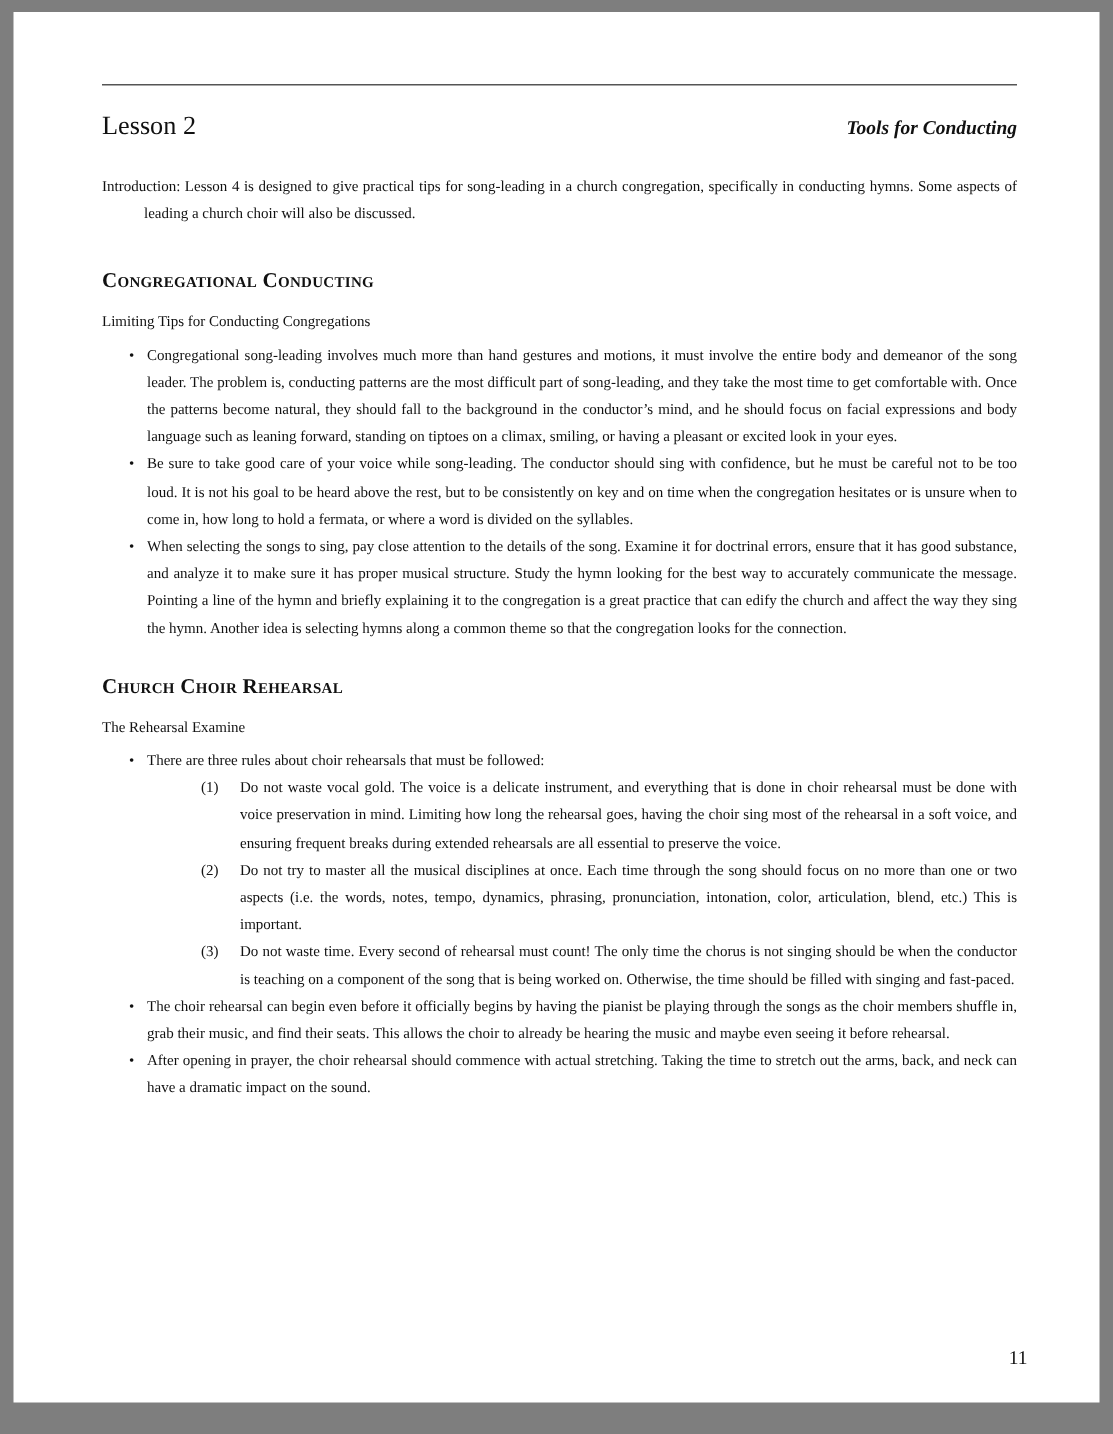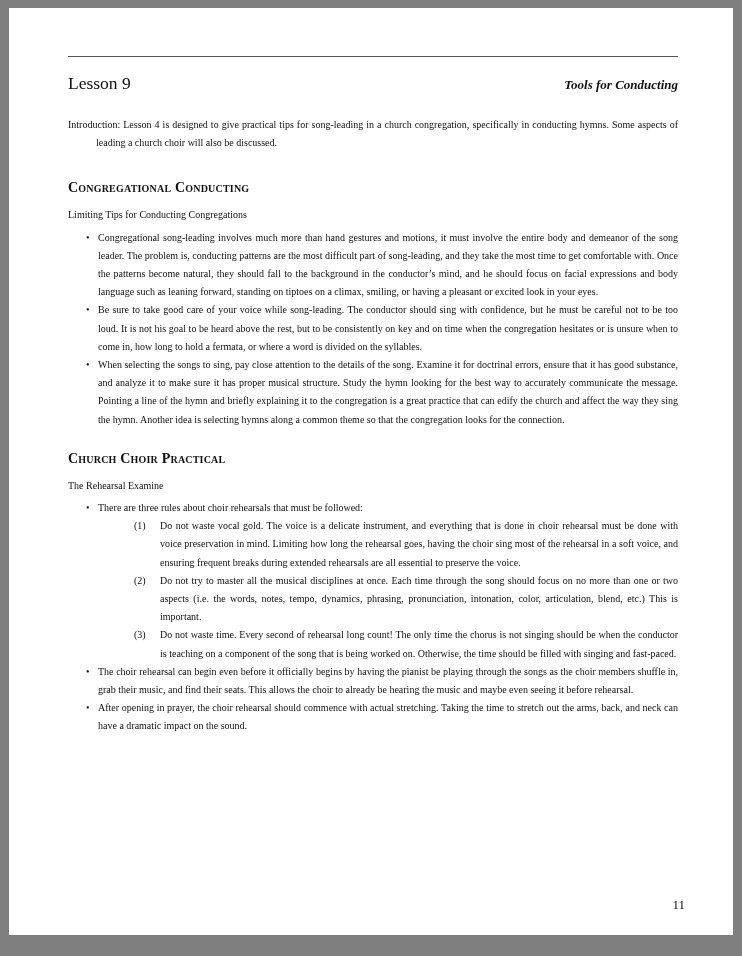--- a/index.html
+++ b/index.html
@@ -93,21 +93,21 @@
 </style>
 </head>
 <body>
 
 <div class="frame">
   <div class="sheet">
 
     <div class="rule"></div>
 
     <div class="header-row">
-      <span class="title">Lesson 9</span>
+      <span class="title">Lesson 2</span>
       <span class="subtitle">Tools for Conducting</span>
     </div>
 
     <p class="body-text intro">Introduction: Lesson 4 is designed to give practical tips for song-leading in a church congregation, specifically in conducting hymns. Some aspects of leading a church choir will also be discussed.</p>
 
     <div class="section">
       <h2 class="sec-heading">Congregational Conducting</h2>
       <p class="body-text sub-heading">Limiting Tips for Conducting Congregations</p>
 
       <div class="body-text bullet">
@@ -118,39 +118,39 @@
         <span class="bmark">•</span>
         <span class="btext">Be sure to take good care of your voice while song-leading. The conductor should sing with confidence, but he must be careful not to be too loud. It is not his goal to be heard above the rest, but to be consistently on key and on time when the congregation hesitates or is unsure when to come in, how long to hold a fermata, or where a word is divided on the syllables.</span>
       </div>
       <div class="body-text bullet">
         <span class="bmark">•</span>
         <span class="btext">When selecting the songs to sing, pay close attention to the details of the song. Examine it for doctrinal errors, ensure that it has good substance, and analyze it to make sure it has proper musical structure. Study the hymn looking for the best way to accurately communicate the message. Pointing a line of the hymn and briefly explaining it to the congregation is a great practice that can edify the church and affect the way they sing the hymn. Another idea is selecting hymns along a common theme so that the congregation looks for the connection.</span>
       </div>
     </div>
 
     <div class="section">
-      <h2 class="sec-heading">Church Choir Practical</h2>
+      <h2 class="sec-heading">Church Choir Rehearsal</h2>
       <p class="body-text sub-heading">The Rehearsal Examine</p>
 
       <div class="body-text bullet">
         <span class="bmark">•</span>
         <span class="btext">There are three rules about choir rehearsals that must be followed:</span>
       </div>
 
       <div class="body-text numitem">
         <span class="nmark">(1)</span>
         <span class="ntext">Do not waste vocal gold. The voice is a delicate instrument, and everything that is done in choir rehearsal must be done with voice preservation in mind. Limiting how long the rehearsal goes, having the choir sing most of the rehearsal in a soft voice, and ensuring frequent breaks during extended rehearsals are all essential to preserve the voice.</span>
       </div>
       <div class="body-text numitem">
         <span class="nmark">(2)</span>
         <span class="ntext">Do not try to master all the musical disciplines at once. Each time through the song should focus on no more than one or two aspects (i.e. the words, notes, tempo, dynamics, phrasing, pronunciation, intonation, color, articulation, blend, etc.) This is important.</span>
       </div>
       <div class="body-text numitem">
         <span class="nmark">(3)</span>
-        <span class="ntext">Do not waste time. Every second of rehearsal long count! The only time the chorus is not singing should be when the conductor is teaching on a component of the song that is being worked on. Otherwise, the time should be filled with singing and fast-paced.</span>
+        <span class="ntext">Do not waste time. Every second of rehearsal must count! The only time the chorus is not singing should be when the conductor is teaching on a component of the song that is being worked on. Otherwise, the time should be filled with singing and fast-paced.</span>
       </div>
 
       <div class="body-text bullet">
         <span class="bmark">•</span>
         <span class="btext">The choir rehearsal can begin even before it officially begins by having the pianist be playing through the songs as the choir members shuffle in, grab their music, and find their seats. This allows the choir to already be hearing the music and maybe even seeing it before rehearsal.</span>
       </div>
       <div class="body-text bullet">
         <span class="bmark">•</span>
         <span class="btext">After opening in prayer, the choir rehearsal should commence with actual stretching. Taking the time to stretch out the arms, back, and neck can have a dramatic impact on the sound.</span>
       </div>

